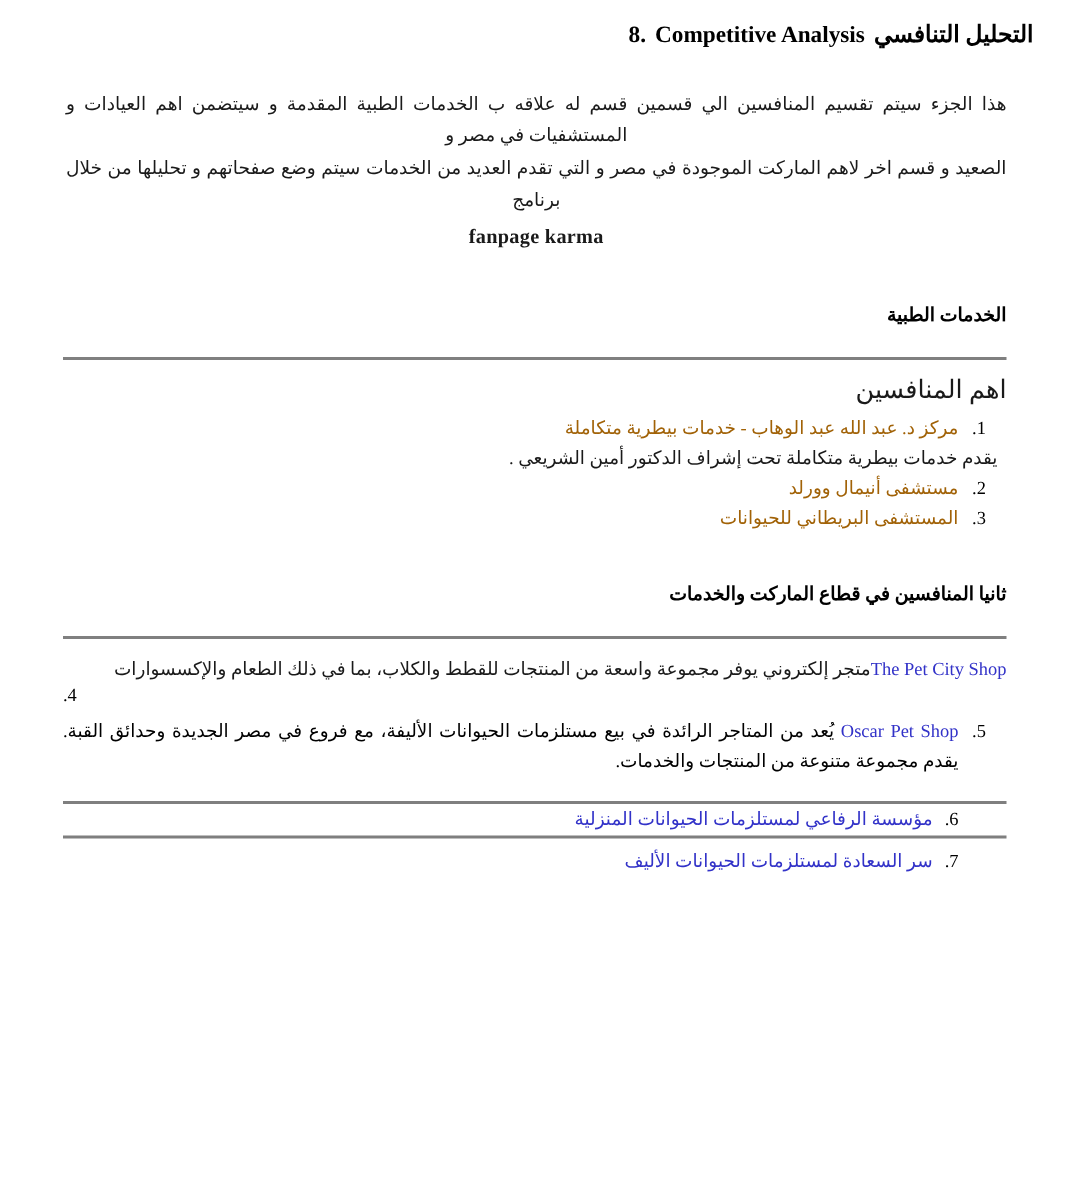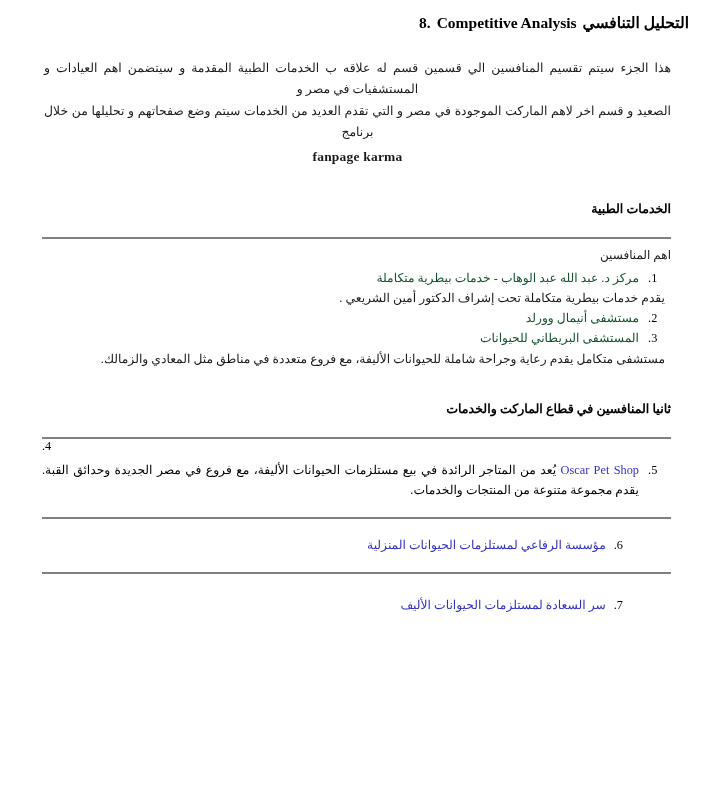--- a/index.html
+++ b/index.html
@@ -81,21 +81,21 @@
   .rule-thin {
     border: 0;
     border-top: 2px solid #7f7f7f;
     margin: 0;
     height: 0;
   }
 
   .sub-line {
     direction: rtl;
     text-align: right;
-    font-size: 12px;
+    font-size: 17px;
     margin-top: 9px;
     color: #1a1a1a;
   }
 
   
   ol.numlist {
     direction: rtl;
     margin: 6px 0 0 0;
     padding: 0 26px 0 0;
     list-style-position: outside;
@@ -105,21 +105,21 @@
     font-size: 12.3px;
     line-height: 1.62;
     margin-bottom: 0;
     padding-right: 6px;
   }
   ol.numlist > li::marker {
     color: #000000;
     font-size: 12.3px;
   }
   .item-title-blue {
-    color: #14532d;
+    color: #a16207;
   }
   .item-desc {
     display: block;
     direction: rtl;
     text-align: justify;
     color: #1a1a1a;
     font-size: 12.3px;
     line-height: 1.65;
     margin: 0 -26px 0 0;
     padding: 0;
@@ -167,21 +167,21 @@
 
   .spacer-8 { height: 8px; }
   .spacer-12 { height: 12px; }
   .spacer-16 { height: 16px; }
   .spacer-20 { height: 20px; }
   .spacer-24 { height: 24px; }
 
   .list-tail {
     direction: rtl;
     padding: 0 26px 0 0;
-    margin: 16px;
+    margin: 0;
   }
   .tail-item {
     font-size: 12.3px;
     line-height: 1.7;
     color: #3232c8;
     direction: rtl;
     text-align: right;
     padding-right: 6px;
   }
   .tail-num {
@@ -218,32 +218,34 @@
     <ol class="numlist">
       <li>
         <span class="item-title-blue">مركز د. عبد الله عبد الوهاب - خدمات بيطرية متكاملة</span>
         <span class="item-desc desc-rtl-right">يقدم خدمات بيطرية متكاملة تحت إشراف الدكتور أمين الشريعي .</span>
       </li>
       <li>
         <span class="item-title-blue">مستشفى أنيمال وورلد</span>
       </li>
       <li>
         <span class="item-title-blue">المستشفى البريطاني للحيوانات</span>
-        <span class="item-desc">مستشفى متكامل يقدم رعاية وجراحة شاملة للحيوانات الأليفة، مع فروع متعددة في مناطق مثل المعادي والزمالك.</span>
       </li>
     </ol>
   </div>
 
   <div class="spacer-20"></div>
   <div class="spacer-12"></div>
 
   <div class="section">
     <div class="sec-head">ثانيا المنافسين في قطاع الماركت والخدمات</div>
     <hr class="rule">
 
+    <div class="mk-entry">
+      <span class="brand">The Pet City Shop</span><span>متجر إلكتروني يوفر مجموعة واسعة من المنتجات للقطط والكلاب، بما في ذلك الطعام والإكسسوارات</span>
+    </div>
     <div class="mk-num-line">4.</div>
 
     <ol class="numlist2" start="5">
       <li>
         <span class="brand">Oscar Pet Shop</span>
         <span>يُعد من المتاجر الرائدة في بيع مستلزمات الحيوانات الأليفة، مع فروع في مصر الجديدة وحدائق القبة. يقدم مجموعة متنوعة من المنتجات والخدمات.</span>
       </li>
     </ol>
 
     <div class="spacer-16"></div>

